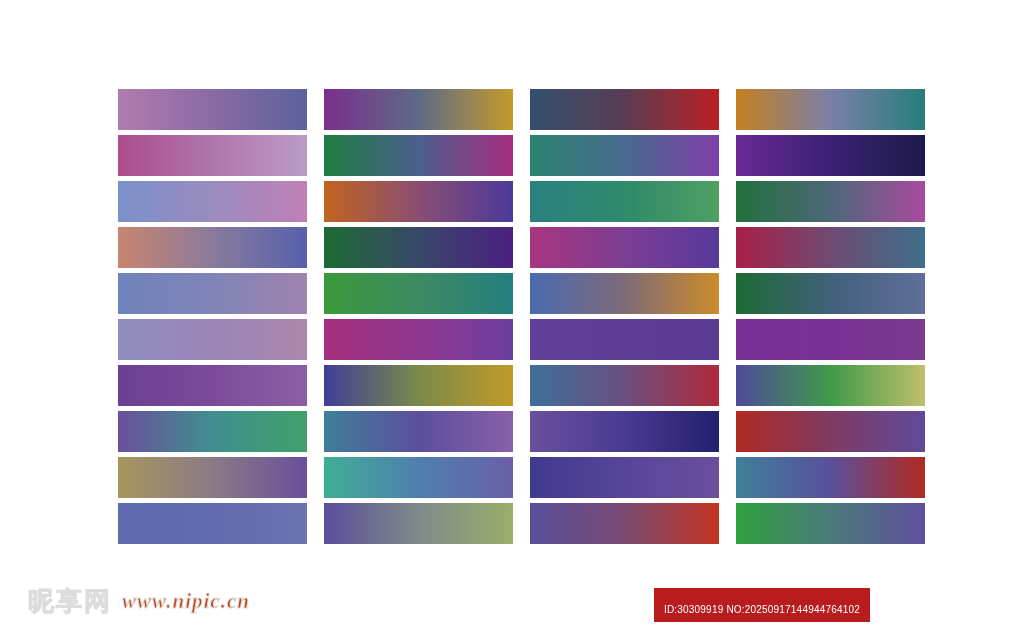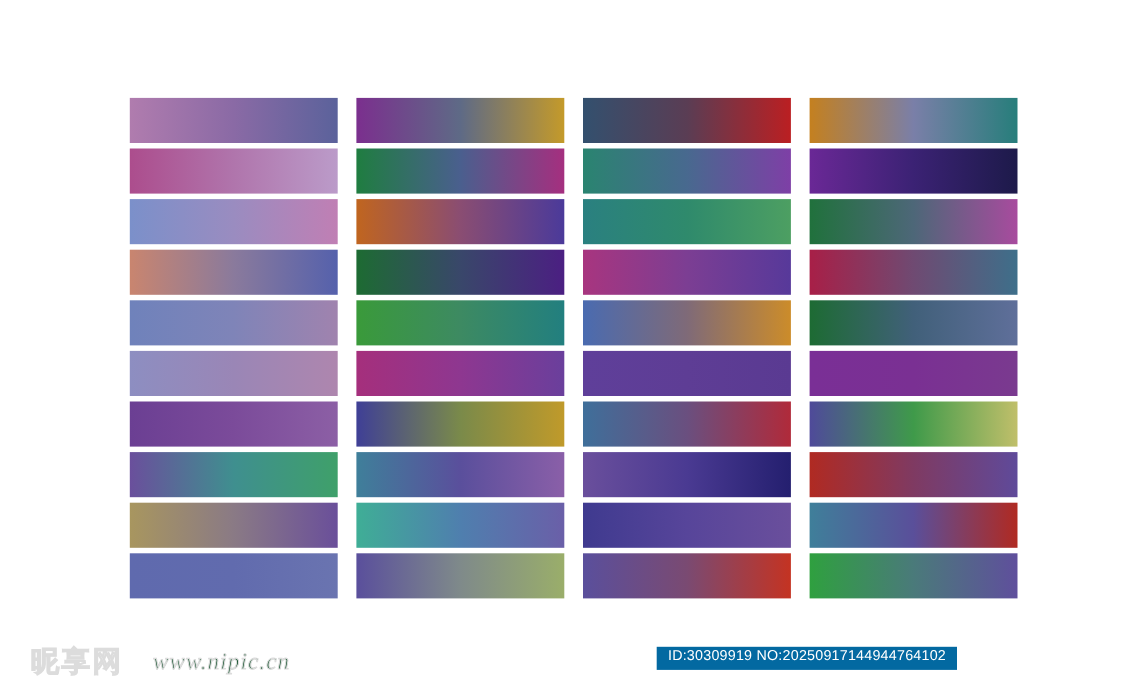--- a/index.html
+++ b/index.html
@@ -58,38 +58,37 @@
     letter-spacing: 2px;
     color: #ffffff;
     -webkit-text-stroke: 1px #dcdcdc;
     text-shadow: 0 0 0 #e2e2e2;
     font-weight: 700;
     line-height: 1;
   }
   #brand-url {
     font-family: "Liberation Serif", serif;
     font-style: italic;
-    font-weight: 400;
+    font-weight: 700;
     font-size: 21px;
     letter-spacing: 1px;
-    color: #14532d;
+    color: #c2410c;
     -webkit-text-stroke: 1px #dcdcdc;
     line-height: 1;
-    margin-left: 17px;
   }
 
   #id-badge {
     position: absolute;
     right: 6px;
     top: 588px;
-    background: #0369a1;
+    background: #b91c1c;
     color: #ffffff;
-    font-size: 13px;
+    font-size: 10px;
     letter-spacing: 0.2px;
-    padding: 0 10px 5px 10px;
+    padding: 16px 10px 5px 10px;
     line-height: 1.25;
     white-space: nowrap;
   }
 </style>
 </head>
 <body>
 
 <div id="canvas">
 
   <div id="swatch-grid" style="left: 118px; top: 89px; grid-template-columns: repeat(4, 189px); grid-template-rows: repeat(10, 41px); gap: 5px 17px;">

